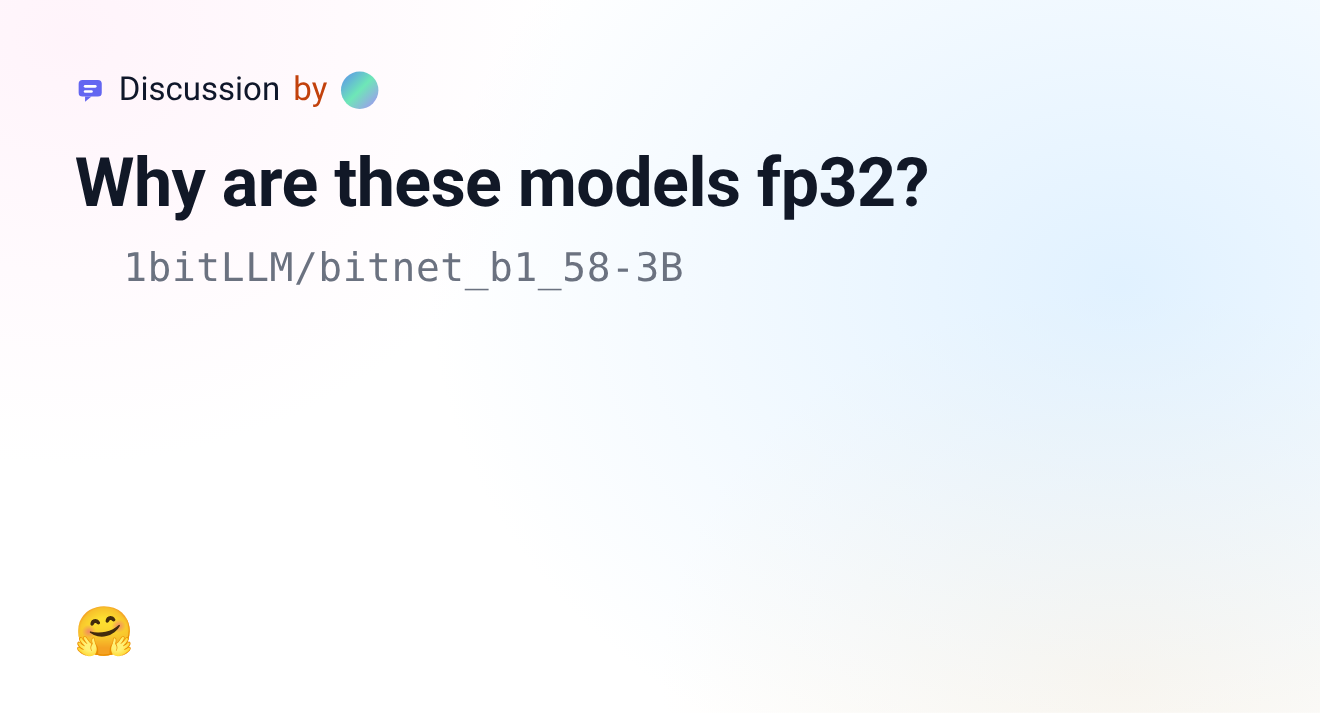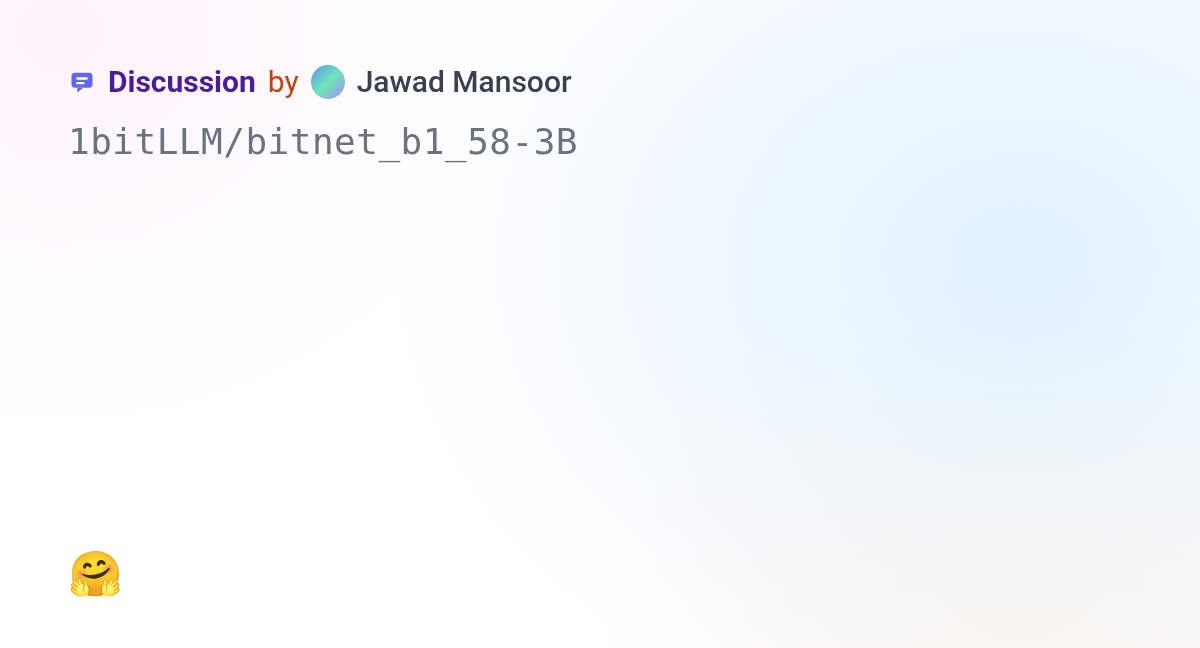--- a/index.html
+++ b/index.html
@@ -24,22 +24,22 @@
     align-items: center;
     gap: 12px;
     font-size: 30px;
     color: #4b5563;
   }
   .disc-icon {
     width: 28px; height: 28px;
     display: inline-flex; align-items: center; justify-content: center;
   }
   .disc-label {
-    color: #4c1d95;
-    font-weight: 700;
+    color: #0f172a;
+    font-weight: 400;
   }
   .by { color: #c2410c; font-weight: 400; }
   .avatar {
     width: 34px; height: 34px; border-radius: 50%;
     background: linear-gradient(135deg, #5b8def 0%, #6ee7b7 50%, #a78bfa 100%);
     flex-shrink: 0;
   }
   .author { color: #374151; font-weight: 500; }
   .title {
     margin-top: 34px;
@@ -48,20 +48,21 @@
     color: #111827;
     letter-spacing: -0.5px;
     line-height: 1.1;
   }
   .repo {
     margin-top: 22px;
     font-family: ui-monospace, SFMono-Regular, Menlo, Consolas, monospace;
     font-size: 36px;
     color: #6b7280;
     letter-spacing: 0.5px;
+    margin-left: 44px;
   }
   .footer {
     position: absolute;
     left: 68px;
     bottom: 52px;
     display: flex;
     align-items: center;
     gap: 20px;
   }
   .hf-emoji { font-size: 44px; line-height: 1; }
@@ -80,22 +81,22 @@
       <svg viewBox="0 0 24 24" width="28" height="28" fill="#6366f1">
         <rect x="3" y="4" width="18" height="13" rx="3"></rect>
         <path d="M8 17 L8 21 L13 17 Z"></path>
         <rect x="7" y="8" width="10" height="2" rx="1" fill="#fff"></rect>
         <rect x="7" y="12" width="7" height="2" rx="1" fill="#fff"></rect>
       </svg>
     </span>
     <span class="disc-label">Discussion</span>
     <span class="by">by</span>
     <span class="avatar"></span>
-    <span class="author">Jawad Mansoor</span>
   </div>
 
+  <h1 class="title">Why are these models fp32?</h1>
 
   <div class="repo">1bitLLM/bitnet_b1_58-3B</div>
 </div>
 
 <div class="footer">
   <span class="hf-emoji">🤗</span>
 </div>
 
 </body></html>

